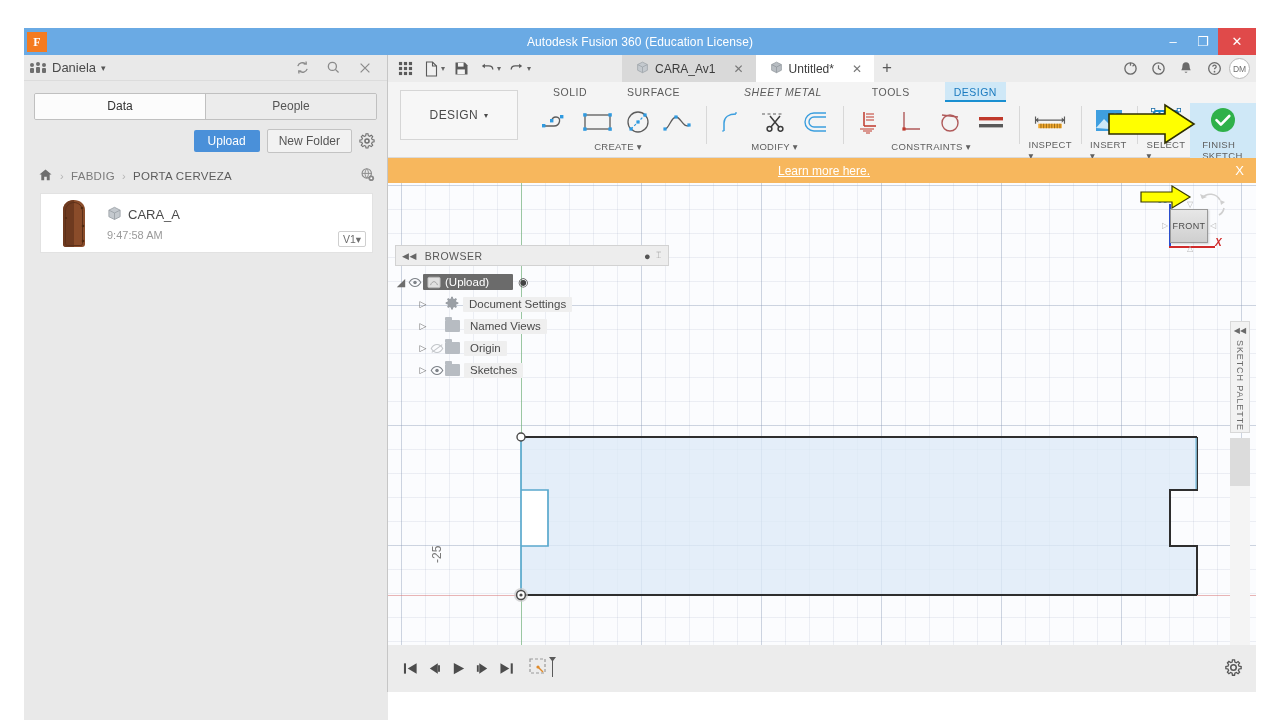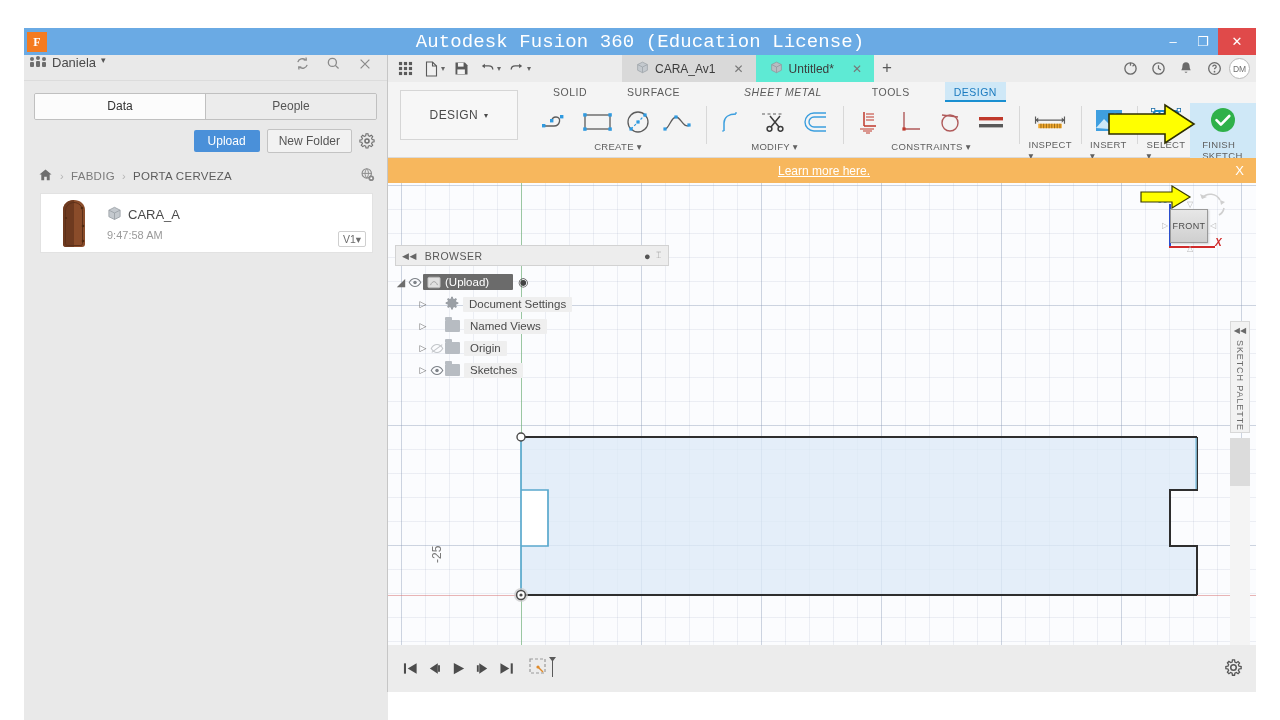--- a/index.html
+++ b/index.html
@@ -19,36 +19,36 @@
     position:absolute; left:24px; top:28px; width:1232px; height:27px;
     background:#6aaae4; display:flex; align-items:center;
   }
   .tb-logo {
     width:20px; height:20px; margin-left:3px; background:#f47b20;
     color:#fff; font-size:12px; font-weight:bold; line-height:20px;
     text-align:center; font-family:"Liberation Serif", serif;
   }
   .tb-title {
     position:absolute; left:0; right:0; text-align:center;
-    color:#ffffff; font-size:19px; letter-spacing:.1px;font-family:Liberation Mono, monospace;
+    color:#ffffff; font-size:12px; letter-spacing:.1px;
   }
   .tb-ctrls { position:absolute; right:0; top:0; height:27px; display:flex; }
   .tb-btn {
     width:30px; height:27px; display:flex; align-items:center; justify-content:center;
     color:#ffffff; font-size:13px;
   }
   .tb-btn.close { background:#e04a4a; width:38px; }
 
   
   .leftpanel {
     position:absolute; left:24px; top:55px; width:364px; height:637px;
     background:#e9e9e9; border-right:1px solid #c6c6c6;
   }
   .lp-head {
-    height:26px; display:flex; padding:0 6px;
+    height:26px; display:flex; align-items:center; padding:0 6px;
     background:#e9e9e9; border-bottom:1px solid #dcdcdc;
   }
   .lp-people-ico {
     width:16px; height:14px; position:relative; margin-right:6px; flex:0 0 auto;
   }
   .lp-people-ico i {
     position:absolute; background:#6e6e6e; border-radius:50%;
     width:4px; height:4px;
   }
   .lp-people-ico i:nth-child(1){left:0;top:2px;}
@@ -104,21 +104,21 @@
 
   
   .qab { height:27px; background:#ececec; display:flex; align-items:center; padding-left:4px; position:relative; }
   .qab-ico { width:26px; height:26px; display:flex; align-items:center; justify-content:center; color:#5a5a5a; }
   .qab-caret { font-size:8px; color:#666; margin-left:-3px; margin-right:3px; }
   .doctab {
     height:27px; display:flex; align-items:center; padding:0 12px 0 14px; gap:6px;
     font-size:12px; color:#3c3c3c;
   }
   .doctab.inactive { background:#d9d9d9; }
-  .doctab.active { background:#5eead4; }
+  .doctab.active { background:#ffffff; }
   .doctab .x { margin-left:12px; color:#777; font-size:12px; }
   .qab-right { margin-left:auto; display:flex; align-items:center; gap:2px; padding-right:6px; }
   .qab-right .qab-ico { color:#6a6a6a; }
   .avatar {
     width:21px; height:21px; border-radius:50%; border:1px solid #b9b9b9;
     font-size:8.5px; color:#707070; display:flex; align-items:center; justify-content:center;
     background:#fff; 
   }
 
   

